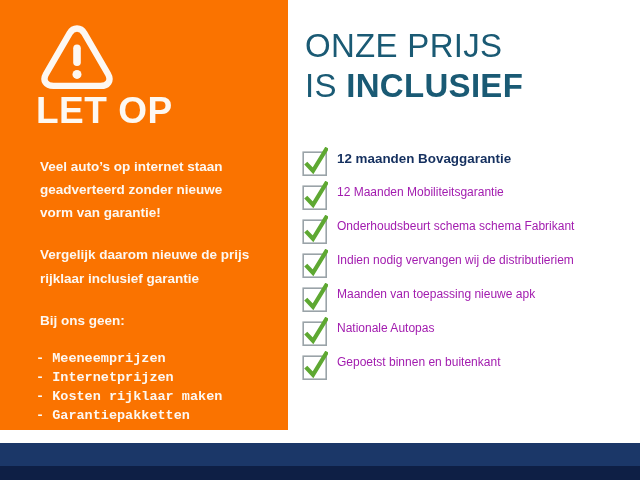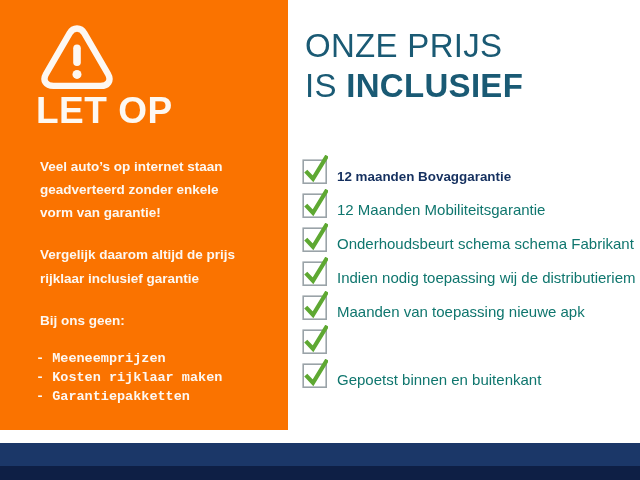--- a/index.html
+++ b/index.html
@@ -94,41 +94,41 @@
   .headline .line2 .strong { font-weight: bold; }
 
   .checklist {
     position: absolute;
     left: 14px;
     top: 151px;
     width: 336px;
   }
   .check-row {
     display: flex;
-    align-items: flex-end;
+    align-items: flex-start;
     height: 34px;
   }
   .check-box {
     position: relative;
     width: 26px;
     height: 26px;
     flex: 0 0 26px;
     margin-right: 9px;
   }
   .check-box svg {
     position: absolute;
     left: 0;
     top: -4px;
     width: 26px;
     height: 30px;
     display: block;
   }
   .check-label {
-    font-size: 15px;
-    color: #0f766e;
+    font-size: 12px;
+    color: #a21caf;
     line-height: 1.2;
     white-space: nowrap;
   }
   .check-row.emphasis .check-label {
     font-weight: bold;
     color: #15305f;
     font-size: 13.4px;
   }
 
   
@@ -161,35 +161,36 @@
         <path d="M39 6.5 C42.2 6.5 44.6 8.2 46.3 11.1 L70.0 52.0 C71.8 55.2 72.0 58.2 70.4 60.6 C68.9 62.9 66.2 63.9 62.6 63.9 L15.4 63.9 C11.8 63.9 9.1 62.9 7.6 60.6 C6.0 58.2 6.2 55.2 8.0 52.0 L31.7 11.1 C33.4 8.2 35.8 6.5 39 6.5 Z" fill="none" stroke="#fdf8f2" stroke-width="6.4" stroke-linejoin="round"></path>
         <rect x="35.2" y="22.5" width="7.6" height="21.5" rx="3.8" fill="#fdf8f2"></rect>
         <circle cx="39" cy="52.4" r="4.5" fill="#fdf8f2"></circle>
       </svg>
     </div>
 
     <div class="let-op">LET OP</div>
 
     <div class="left-body">
       <p>Veel auto’s op internet staan</p>
-      <p>geadverteerd zonder enkele</p>
+      <p>geadverteerd zonder nieuwe</p>
       <p>vorm van garantie!</p>
 
       <div class="para-gap"></div>
 
-      <p>Vergelijk daarom altijd de prijs</p>
+      <p>Vergelijk daarom nieuwe de prijs</p>
       <p>rijklaar inclusief garantie</p>
 
       <div class="para-gap"></div>
 
       <p>Bij ons geen:</p>
 
       <div class="list-gap"></div>
 
       <p class="bullet-line">- Meeneemprijzen</p>
+      <p class="bullet-line">- Internetprijzen</p>
       <p class="bullet-line">- Kosten rijklaar maken</p>
       <p class="bullet-line">- Garantiepakketten</p>
     </div>
   </div>
 
   <div class="right-panel">
 
     <div class="headline">
       <span class="line1">ONZE PRIJS</span>
       <span class="line2"><span>IS </span><span class="strong">INCLUSIEF</span></span>
@@ -227,40 +228,41 @@
         <span class="check-label">Onderhoudsbeurt schema schema Fabrikant</span>
       </div>
 
       <div class="check-row">
         <span class="check-box">
           <svg viewBox="0 0 26 30" xmlns="http://www.w3.org/2000/svg">
             <rect x="1.2" y="5.2" width="23" height="23" fill="#ffffff" stroke="#9aa3a8" stroke-width="1.6"></rect>
             <path d="M5.2 17.6 L11.0 23.8 L24.0 2.6" fill="none" stroke="#5ea832" stroke-width="4.2" stroke-linecap="square" stroke-linejoin="miter"></path>
           </svg>
         </span>
-        <span class="check-label">Indien nodig toepassing wij de distributieriem</span>
+        <span class="check-label">Indien nodig vervangen wij de distributieriem</span>
       </div>
 
       <div class="check-row">
         <span class="check-box">
           <svg viewBox="0 0 26 30" xmlns="http://www.w3.org/2000/svg">
             <rect x="1.2" y="5.2" width="23" height="23" fill="#ffffff" stroke="#9aa3a8" stroke-width="1.6"></rect>
             <path d="M5.2 17.6 L11.0 23.8 L24.0 2.6" fill="none" stroke="#5ea832" stroke-width="4.2" stroke-linecap="square" stroke-linejoin="miter"></path>
           </svg>
         </span>
         <span class="check-label">Maanden van toepassing nieuwe apk</span>
       </div>
 
       <div class="check-row">
         <span class="check-box">
           <svg viewBox="0 0 26 30" xmlns="http://www.w3.org/2000/svg">
             <rect x="1.2" y="5.2" width="23" height="23" fill="#ffffff" stroke="#9aa3a8" stroke-width="1.6"></rect>
             <path d="M5.2 17.6 L11.0 23.8 L24.0 2.6" fill="none" stroke="#5ea832" stroke-width="4.2" stroke-linecap="square" stroke-linejoin="miter"></path>
           </svg>
         </span>
+        <span class="check-label">Nationale Autopas</span>
       </div>
 
       <div class="check-row">
         <span class="check-box">
           <svg viewBox="0 0 26 30" xmlns="http://www.w3.org/2000/svg">
             <rect x="1.2" y="5.2" width="23" height="23" fill="#ffffff" stroke="#9aa3a8" stroke-width="1.6"></rect>
             <path d="M5.2 17.6 L11.0 23.8 L24.0 2.6" fill="none" stroke="#5ea832" stroke-width="4.2" stroke-linecap="square" stroke-linejoin="miter"></path>
           </svg>
         </span>
         <span class="check-label">Gepoetst binnen en buitenkant</span>

